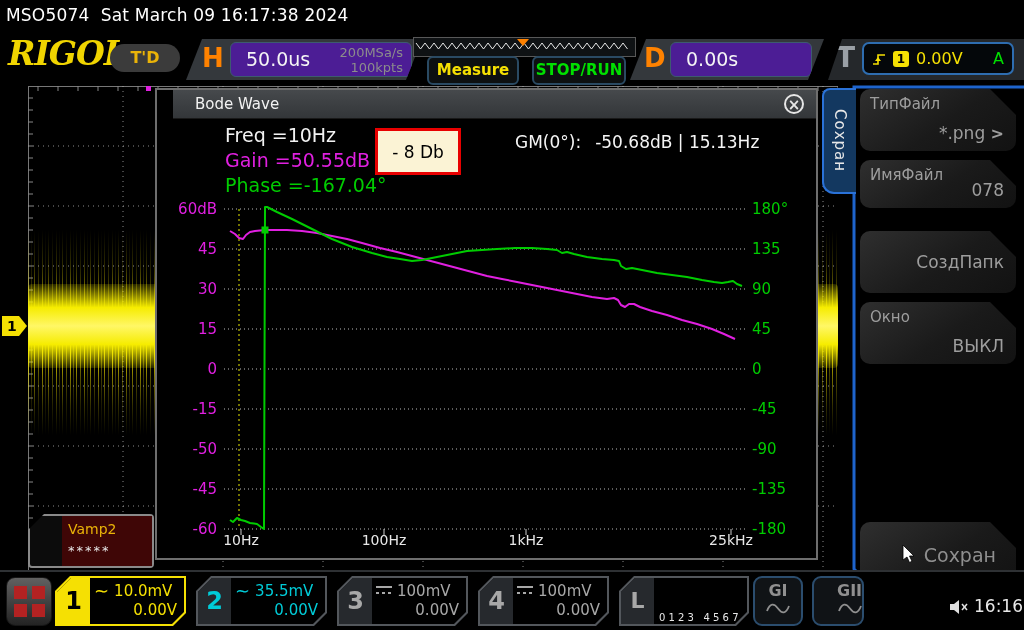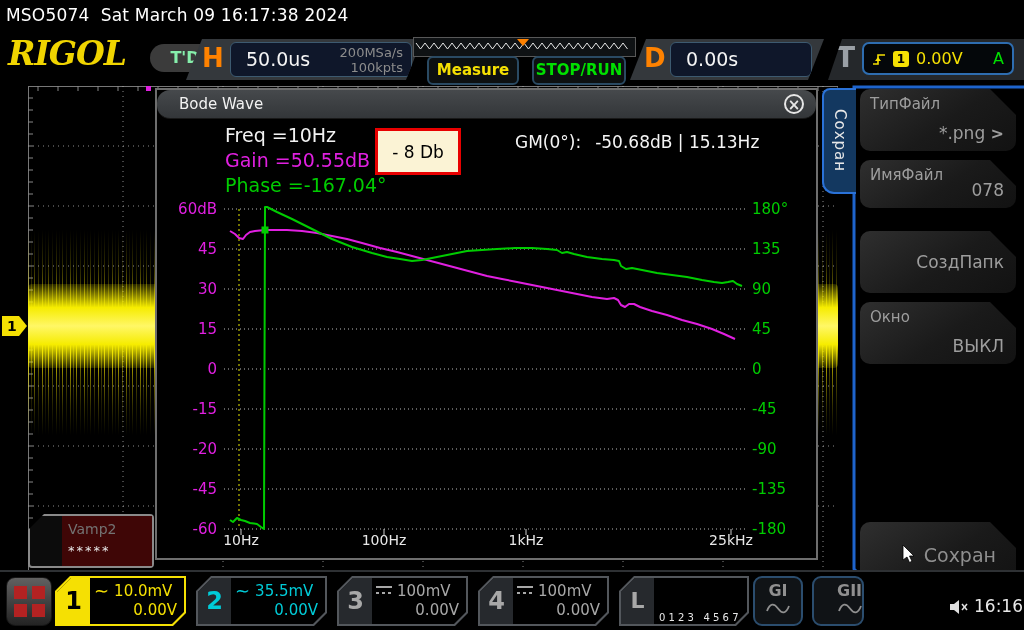--- a/index.html
+++ b/index.html
@@ -7,27 +7,27 @@
        font-family:"DejaVu Sans","Liberation Sans",sans-serif;color:#e8e8e8;}
   .abs{position:absolute;}
 
   
   #statusbar{left:6px;top:5px;font-size:17px;color:#fff;letter-spacing:.2px;}
 
   
   #logo{left:8px;top:34px;font-family:"DejaVu Serif","Liberation Serif",serif;
         font-weight:bold;font-style:italic;font-size:33px;color:#f0d400;letter-spacing:-1px;}
   #td-badge{left:110px;top:44px;width:70px;height:28px;background:#3b3b3b;border-radius:14px;
-        text-align:center;line-height:28px;color:#86efac;font-weight:bold;font-size:16px;margin-left:40px;}
+        text-align:center;line-height:28px;color:#eab308;font-weight:bold;font-size:16px;}
   .trap{background:#34383c;}
   #hpanel{left:186px;top:39px;width:236px;height:41px;clip-path:polygon(16px 0,100% 0,calc(100% - 16px) 100%,0 100%);}
   #dpanel{left:630px;top:39px;width:194px;height:41px;clip-path:polygon(16px 0,100% 0,calc(100% - 16px) 100%,0 100%);}
   #tpanel{left:828px;top:39px;width:196px;height:41px;background:#25282b;clip-path:polygon(14px 0,100% 0,100% 100%,0 100%);}
   .panel-letter{position:absolute;font-weight:bold;font-size:26px;color:#ff8200;}
-  .hbox{position:absolute;background:#0f172a;border:1px solid #3d5a70;border-radius:6px;}
+  .hbox{position:absolute;background:#4c1d95;border:1px solid #3d5a70;border-radius:6px;}
   #h-box{left:44px;top:3px;width:180px;height:33px;}
   #d-box{left:40px;top:3px;width:140px;height:33px;}
   .big-val{position:absolute;left:15px;top:5px;font-size:19px;color:#f5f5f5;}
   .srate{position:absolute;right:8px;top:2px;font-size:13px;color:#8c8c8c;text-align:right;line-height:15px;}
   #zigzag{left:413px;top:37px;width:221px;height:18px;background:#0f1214;border:1px solid #585858;}
   .hdr-btn{position:absolute;top:56px;height:25px;background:#0d1011;border:2px solid #2a4a63;border-radius:6px;
         font-weight:bold;font-size:15px;text-align:center;line-height:25px;}
   #measure-btn{left:427px;width:88px;color:#f5e003;}
   #stoprun-btn{left:532px;width:90px;color:#00e000;}
   #t-letter{left:8px;top:2px;font-weight:bold;font-size:28px;color:#9aa0a6;position:absolute;}
@@ -52,28 +52,28 @@
   #ch1-marker{left:2px;top:316px;width:25px;height:20px;background:#f5e003;z-index:2;
      clip-path:polygon(0 0,68% 0,100% 50%,68% 100%,0 100%);
      color:#000;font-weight:bold;font-size:14px;text-align:left;line-height:20px;padding-left:5px;box-sizing:border-box;}
   #trigpos-marker{left:146px;top:86px;width:5px;height:5px;background:#e020e0;z-index:2;}
 
   
   #measbox{left:28px;top:514px;width:126px;height:54px;z-index:2;background:#0c0c0c;
      border:2px solid #8a8a8a;border-radius:4px;box-sizing:border-box;
      clip-path:polygon(16px 0,100% 0,100% 100%,0 100%,0 16px);}
   #measbox .maroon{position:absolute;left:32px;top:0;right:0;bottom:0;background:#3f0606;}
-  #meas-name{position:absolute;left:38px;top:5px;font-size:14px;color:#737373;}
+  #meas-name{position:absolute;left:38px;top:5px;font-size:14px;color:#eab308;}
   #meas-val{position:absolute;left:38px;top:27px;font-size:13px;color:#e8e8e8;letter-spacing:2px;}
 
   
   #dialog{left:155px;top:88px;width:663px;height:472px;background:#000;z-index:3;
      border:2px solid #6e6e6e;box-sizing:border-box;}
-  #dlg-title{position:absolute;left:0;top:0;right:0;height:28px;
-     background:linear-gradient(180deg,#46494c,#333639);border-bottom:1px solid #191919;border-radius:13px;}
+  #dlg-title{position:absolute;left:16px;top:0;right:0;height:28px;
+     background:linear-gradient(180deg,#46494c,#333639);border-bottom:1px solid #191919;}
   #dlg-title span{margin-left:22px;line-height:28px;font-size:15px;color:#f2f2f2;}
   #dlg-close{position:absolute;right:12px;top:4px;width:20px;height:20px;border:2px solid #e6e6e6;
      border-radius:50%;color:#e6e6e6;font-size:15px;font-weight:bold;text-align:center;line-height:19px;box-sizing:border-box;}
   .readout{position:absolute;left:68px;font-size:19px;}
   #ro-freq{top:34px;color:#f2f2f2;}
   #ro-gain{top:59px;color:#e020e0;}
   #ro-phase{top:84px;color:#00cc00;}
   #annot{position:absolute;left:218px;top:38px;width:86px;height:47px;background:#fbf3d5;
      border:3px solid #e80000;box-sizing:border-box;color:#000;font-size:17px;
      display:flex;align-items:center;justify-content:center;}
@@ -304,21 +304,21 @@
   <div id="gm">
     <span>GM(0°):</span><span class="v">-50.68dB | 15.13Hz</span>
   </div>
   <div id="yticksL">
       <div class="ytickL" style="top: 110px;">60dB</div>
       <div class="ytickL" style="top: 150px;">45</div>
       <div class="ytickL" style="top: 190px;">30</div>
       <div class="ytickL" style="top: 230px;">15</div>
       <div class="ytickL" style="top: 270px;">0</div>
       <div class="ytickL" style="top: 310px;">-15</div>
-      <div class="ytickL" style="top: 350px;">-20</div>
+      <div class="ytickL" style="top: 350px;">-50</div>
       <div class="ytickL" style="top: 390px;">-45</div>
       <div class="ytickL" style="top: 430px;">-60</div>
     </div>
   <div id="yticksR">
       <div class="ytickR" style="top: 110px;">180°</div>
       <div class="ytickR" style="top: 150px;">135</div>
       <div class="ytickR" style="top: 190px;">90</div>
       <div class="ytickR" style="top: 230px;">45</div>
       <div class="ytickR" style="top: 270px;">0</div>
       <div class="ytickR" style="top: 310px;">-45</div>

